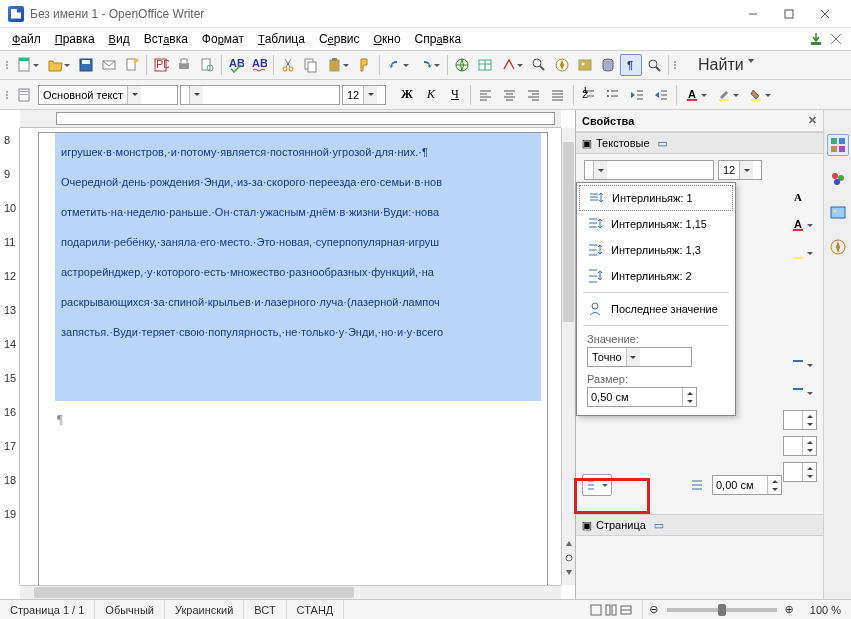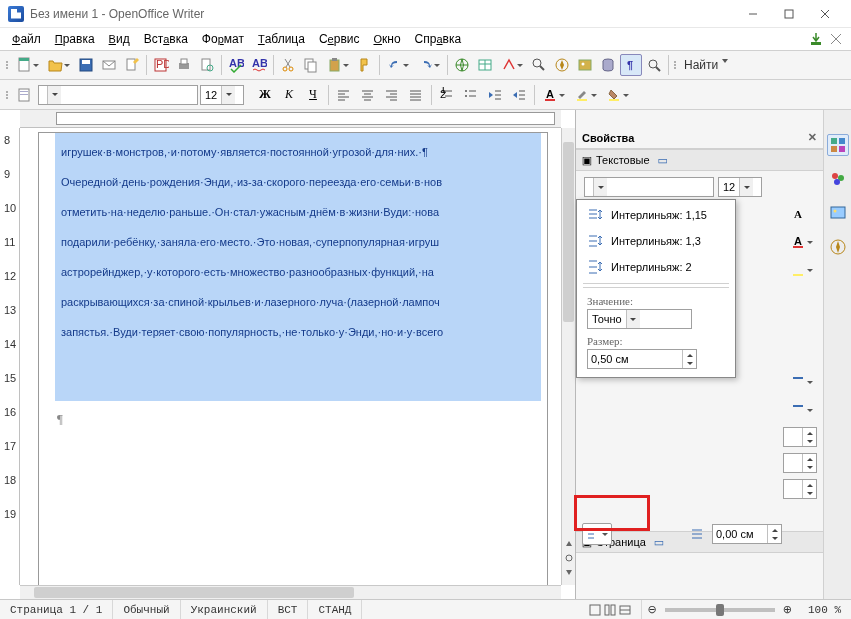--- a/index.html
+++ b/index.html
@@ -37,52 +37,52 @@
 .page { position:absolute; left:38px; top:22px; width:510px; bottom:4px; background:#fff; border:1px solid #999; }
 .textsel { position:absolute; left:16px; top:0; right:6px; height:268px; background:#b9d6f8; padding:4px 6px; font-family:"Times New Roman",serif; font-size:13px; color:#143a8a; line-height:30px; overflow:hidden; }
 .textsel p { white-space:nowrap; }
 .caret-para { position:absolute; left:18px; top:278px; font-family:"Times New Roman",serif; font-size:13px; color:#888; }
 .hscroll { position:absolute; left:20px; right:14px; bottom:0; height:14px; background:#f0f0f0; border-top:1px solid #c8c8c8; }
 .hscroll .thumb { position:absolute; left:14px; width:320px; top:1px; bottom:1px; background:#cfcfcf; border-radius:2px; }
 .vscroll { position:absolute; right:0; top:18px; width:14px; bottom:14px; background:#f0f0f0; border-left:1px solid #c8c8c8; }
 .vscroll .thumb { position:absolute; top:14px; height:180px; left:1px; right:1px; background:#cfcfcf; border-radius:2px; }
 .vscroll .dir { position:absolute; left:2px; right:2px; height:10px; display:flex; align-items:center; justify-content:center; }
 .sidebar { width:276px; background:#f5f5f5; border-left:1px solid #b8b8b8; display:flex; }
-.sidepanel { flex:1; display:flex; flex-direction:column;margin-top:17px; }
+.sidepanel { flex:1; display:flex; flex-direction:column; }
 .sidetabs { width:28px; background:#ededed; border-left:1px solid #d0d0d0; display:flex; flex-direction:column; align-items:center; padding-top:24px; gap:12px; }
 .sidetabs .stab { width:22px; height:22px; display:flex; align-items:center; justify-content:center; border:1px solid transparent; border-radius:2px; }
 .sidetabs .stab.active { background:#e0ecfa; border-color:#8aabda; }
 .panel-title { height:22px; background:#f5f5f5; border-bottom:1px solid #d0d0d0; display:flex; align-items:center; padding:0 6px; font-weight:bold; font-size:12px; }
 .panel-title .pspacer { flex:1; }
 .section-hdr { height:22px; background:#e8e8e8; border-top:1px solid #d0d0d0; border-bottom:1px solid #d0d0d0; display:flex; align-items:center; padding:0 6px; gap:4px; font-size:11px; }
 .section-hdr .collapse { width:10px; display:flex; justify-content:center; }
 .section-body { padding:6px 8px; position:relative; }
 .proprow { display:flex; align-items:center; gap:4px; margin-bottom:4px; }
 .dropdown-menu { position:absolute; left:0; top:28px; width:160px; background:#fff; border:1px solid #888; box-shadow:2px 2px 6px rgba(0,0,0,0.25); padding:2px; z-index:50; }
 .dropdown-menu .ditem { height:26px; display:flex; align-items:center; padding:0 8px; gap:8px; font-size:12px; color:#000; }
 .dropdown-menu .ditem.sel { border:1px dotted #888; }
 .dropdown-menu .dsep { height:1px; background:#d0d0d0; margin:3px 4px; }
-.dropdown-menu .dlabel { padding:4px 8px 2px; font-size:11px; color:#666;font-family:Liberation Serif, serif; }
+.dropdown-menu .dlabel { padding:4px 8px 2px; font-size:11px; color:#666; }
 .dropdown-menu .dfield { padding:0 8px 6px; }
 .dropdown-menu .dfield .combo { width:105px; }
 .spin { width:70px; height:20px; background:#fff; border:1px solid #a0a0a0; display:flex; align-items:center; padding:0 3px; font-size:11px; position:relative; }
 .spin .sbtn { position:absolute; right:0; width:14px; top:0; bottom:0; border-left:1px solid #c0c0c0; display:flex; flex-direction:column; }
 .spin .sbtn i { flex:1; display:flex; align-items:center; justify-content:center; }
 .spin .sbtn i::after { content:""; border:3px solid transparent; }
 .spin .sbtn i:first-child::after { border-bottom-color:#444; margin-bottom:2px; }
 .spin .sbtn i:last-child::after { border-top-color:#444; margin-top:2px; }
 .redbox { position:absolute; border:3px solid #e02020; pointer-events:none; }
 .statusbar { position:absolute; left:0; right:0; bottom:0; height:20px; background:#f5f5f5; border-top:1px solid #c8c8c8; display:flex; align-items:center; font-size:11px; color:#333; }
-.statusbar .cell { padding:0 10px; border-right:1px solid #d8d8d8; height:100%; display:flex; align-items:center;font-family:Liberation Mono, monospace; }
+.statusbar .cell { padding:0 10px; border-right:1px solid #d8d8d8; height:100%; display:flex; align-items:center; }
 .statusbar .sspacer { flex:1; }
 .zoomslider { width:110px; height:4px; background:#c0c0c0; position:relative; margin:0 8px; }
 .zoomslider::before { content:""; position:absolute; left:50%; top:-4px; width:1px; height:12px; background:#888; }
 .zoomslider .zthumb { position:absolute; left:50%; top:-4px; width:8px; height:12px; background:#777; border-radius:2px; transform:translateX(-50%); }
 .findbox { display:flex; align-items:center; gap:2px; }
-.findbox .ftxt { font-size:12px; color:#333; margin-left:3px; }
+.findbox .ftxt { font-size:16px; color:#333; margin-left:17px; }
 </style>
 </head>
 <body>
 
 <div class="titlebar">
   <div class="ticon"></div>
   <div class="ttxt">Без имени 1 - OpenOffice Writer</div>
   <div class="spacer"></div>
   <div class="winbtn">
       <svg viewBox="0 0 10 10">
@@ -306,20 +306,24 @@
       <i></i>
       <i></i>
       <i></i>
     </div>
   <div class="tbtn">
       <svg>
         <rect x="2" y="2" width="10" height="12" fill="#fff" stroke="#888"></rect>
         <rect x="3" y="4" width="8" height="1" fill="#aac"></rect>
         <rect x="3" y="7" width="8" height="1" fill="#aac"></rect>
       </svg>
+    </div>
+  <div class="combo" style="width:140px">
+      <span>Основной текст</span>
+      <div class="cdrop"></div>
     </div>
   <div class="combo" style="width:160px">
       <span></span>
       <div class="cdrop"></div>
     </div>
   <div class="combo" style="width:44px">
       <span>12</span>
       <div class="cdrop"></div>
     </div>
   <div style="width:6px"></div>
@@ -490,20 +494,31 @@
               <span></span>
               <div class="cdrop"></div>
             </div>
           <div class="combo" style="width:44px">
               <span>12</span>
               <div class="cdrop"></div>
             </div>
         </div>
 
         <div class="dropdown-menu">
+          <div class="ditem sel">
+            <svg width="16" height="16">
+                <g stroke="#3b6db3">
+                  <line x1="2" y1="4" x2="10" y2="4"></line>
+                  <line x1="2" y1="7" x2="10" y2="7"></line>
+                  <line x1="2" y1="10" x2="10" y2="10"></line>
+                </g>
+                <path d="M13 3 L13 12 M11 5 L13 3 L15 5 M11 10 L13 12 L15 10" stroke="#3b6db3" fill="none"></path>
+              </svg>
+            <span>Интерлиньяж: 1</span>
+          </div>
           <div class="ditem">
             <svg width="16" height="16">
                 <g stroke="#3b6db3">
                   <line x1="2" y1="3" x2="10" y2="3"></line>
                   <line x1="2" y1="7" x2="10" y2="7"></line>
                   <line x1="2" y1="11" x2="10" y2="11"></line>
                 </g>
                 <path d="M13 3 L13 12 M11 5 L13 3 L15 5 M11 10 L13 12 L15 10" stroke="#3b6db3" fill="none"></path>
               </svg>
             <span>Интерлиньяж: 1,15</span>
@@ -524,20 +539,27 @@
                 <g stroke="#3b6db3">
                   <line x1="2" y1="2" x2="10" y2="2"></line>
                   <line x1="2" y1="8" x2="10" y2="8"></line>
                   <line x1="2" y1="14" x2="10" y2="14"></line>
                 </g>
                 <path d="M13 3 L13 12 M11 5 L13 3 L15 5 M11 10 L13 12 L15 10" stroke="#3b6db3" fill="none"></path>
               </svg>
             <span>Интерлиньяж: 2</span>
           </div>
           <div class="dsep"></div>
+          <div class="ditem">
+            <svg width="16" height="16">
+                <circle cx="8" cy="5" r="3" fill="none" stroke="#3b6db3"></circle>
+                <path d="M3 14 Q8 9 13 14" fill="none" stroke="#3b6db3"></path>
+              </svg>
+            <span>Последнее значение</span>
+          </div>
           <div class="dsep"></div>
           <div class="dlabel">Значение:</div>
           <div class="dfield">
               <div class="combo">
                 <span>Точно</span>
                 <div class="cdrop"></div>
               </div>
             </div>
           <div class="dlabel" style="padding-top:0">Размер:</div>
           <div class="dfield">
@@ -561,21 +583,21 @@
                 <rect x="2" y="12" width="10" height="2" fill="#d33"></rect>
               </svg>
             </div>
           <div class="tbtn wdrop">
               <svg>
                 <rect x="2" y="12" width="10" height="2" fill="#fe6"></rect>
               </svg>
             </div>
         </div>
 
-        <div style="position:absolute; left:6px; top:352px; display:flex; align-items:center; gap:8px;">
+        <div style="position:absolute; left:6px; top:320px; display:flex; align-items:center; gap:8px;">
           <div class="tbtn wdrop" style="border:1px solid #a0a0a0;background:#fff">
             <svg>
                 <g stroke="#3b6db3">
                   <line x1="2" y1="4" x2="8" y2="4"></line>
                   <line x1="2" y1="8" x2="8" y2="8"></line>
                   <line x1="2" y1="12" x2="8" y2="12"></line>
                 </g>
               </svg>
           </div>
           <div style="width:60px"></div>

